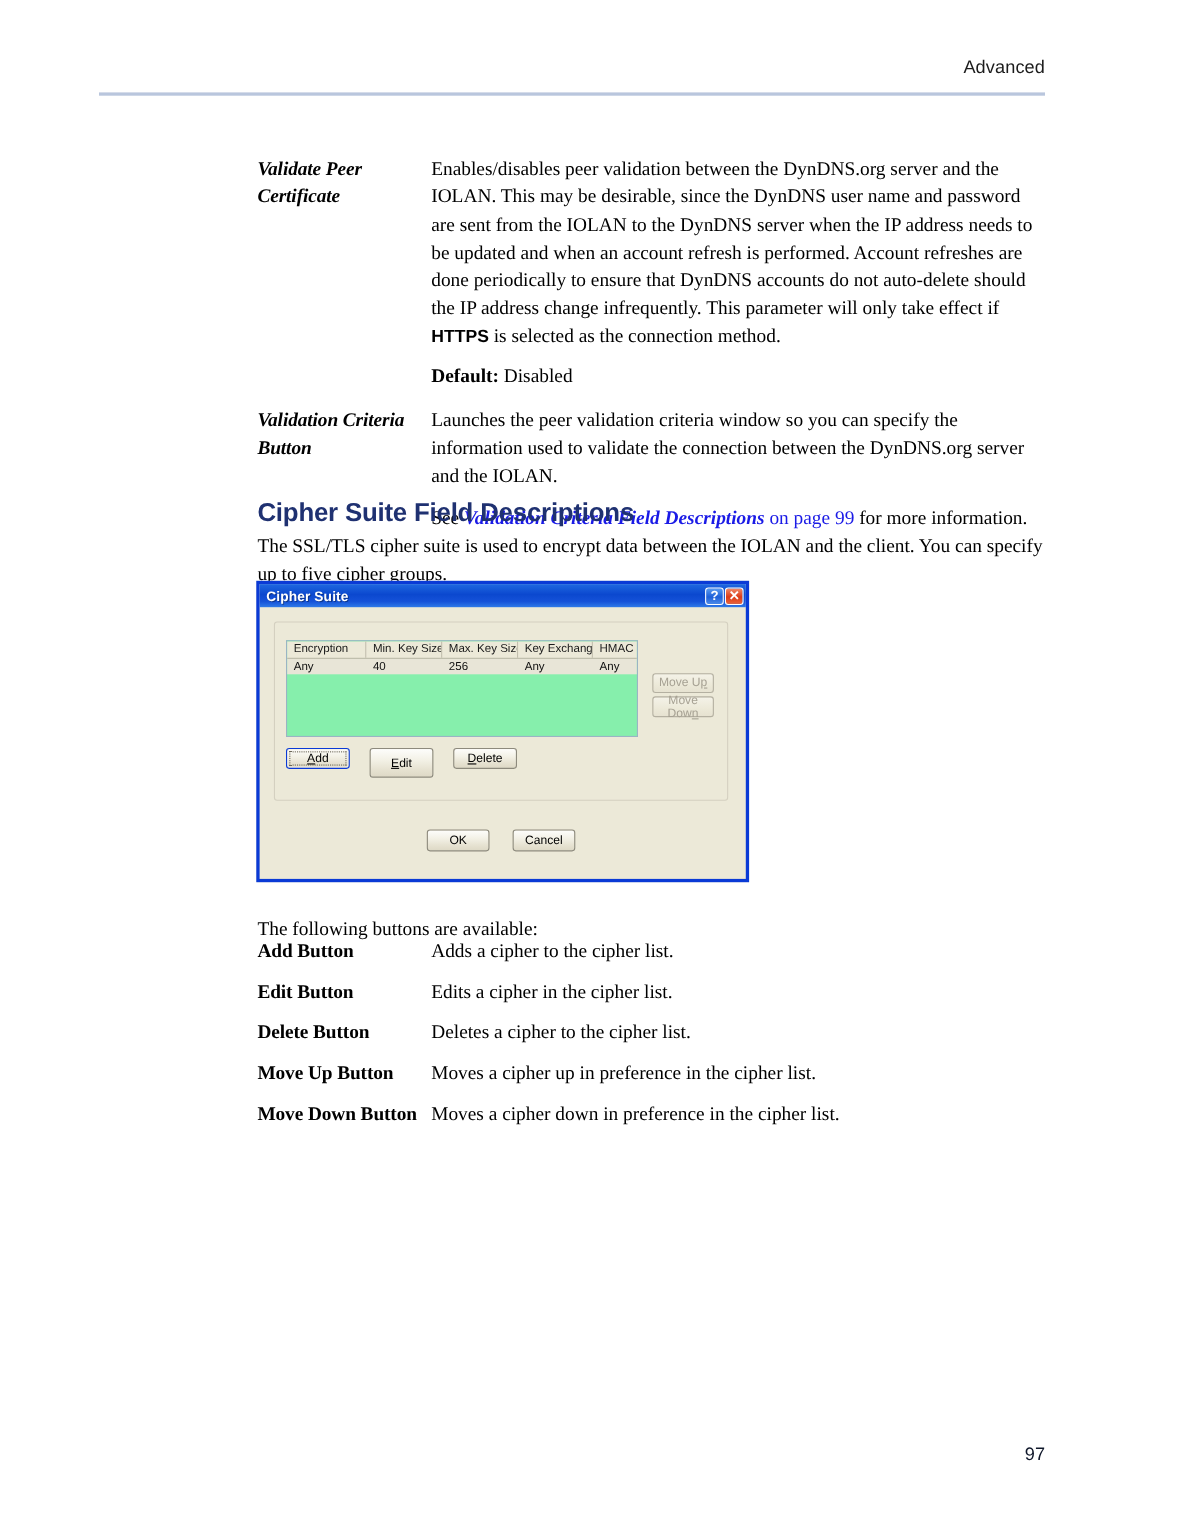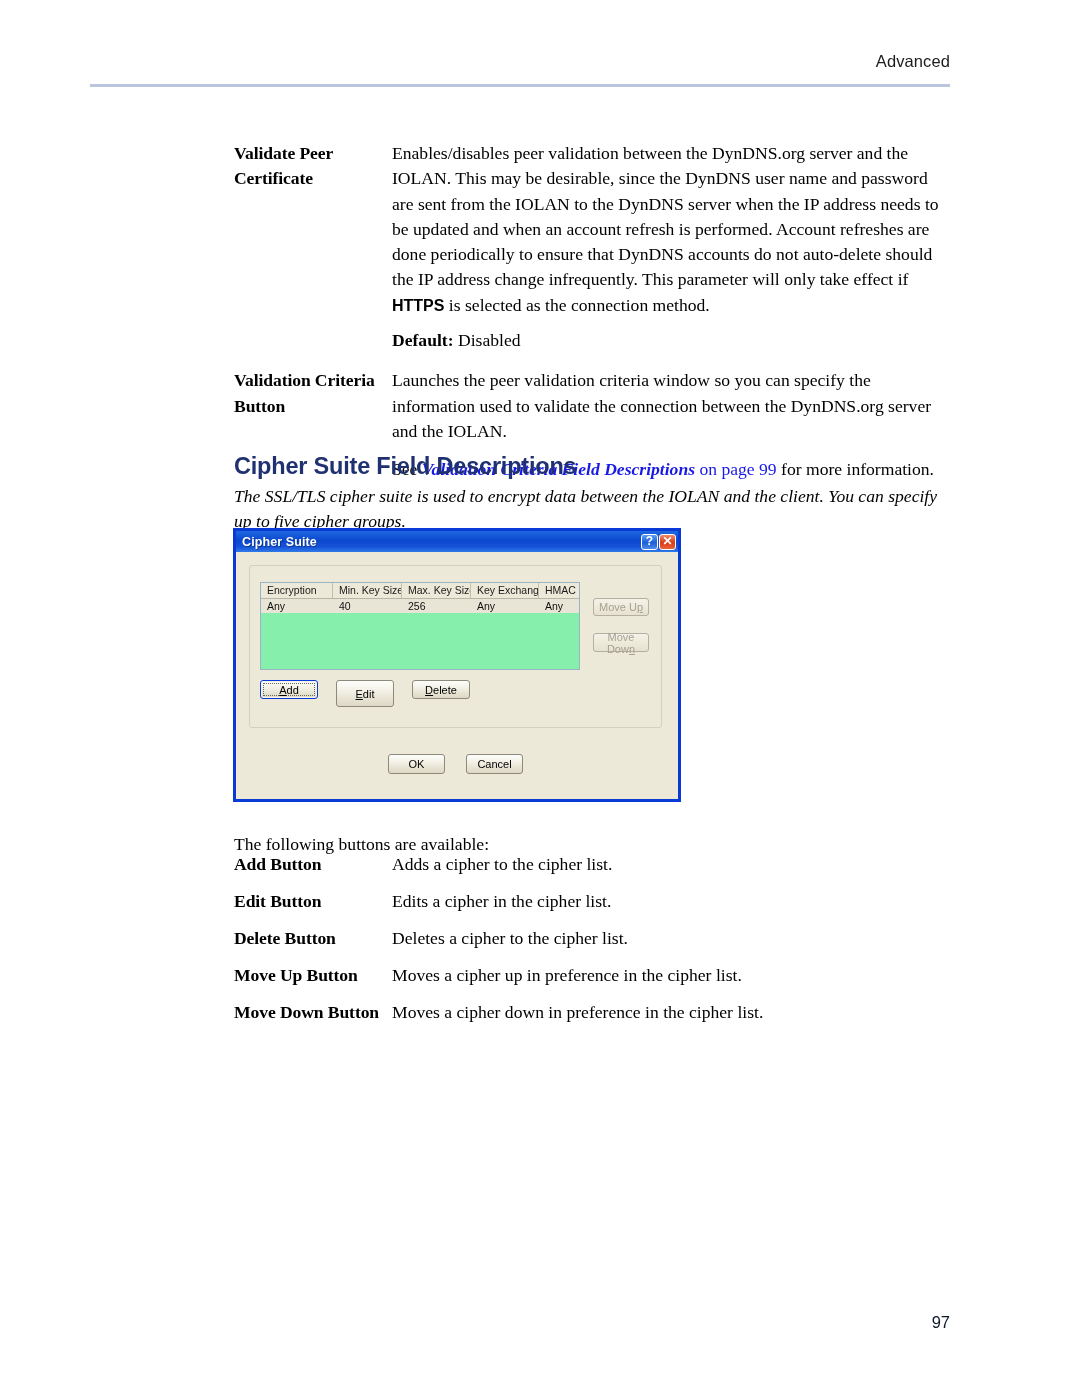--- a/index.html
+++ b/index.html
@@ -50,21 +50,21 @@
     margin-bottom: 0;
   }
   .defrow .dt {
     width: 158px;
     flex: 0 0 158px;
     font-weight: bold;
     font-size: 17.6px;
     line-height: 25.3px;
     letter-spacing: -0.1px;
   }
-  .defrow .dt span { display: block; }
+  .defrow .dt span { display: block; font-style: italic; }
   .defrow .dd {
     flex: 1 1 auto;
     font-size: 17.6px;
     line-height: 25.3px;
   }
   .defrow .dd p { margin: 0; }
   .gap-10 { height: 10px; }
   .gap-13 { height: 13px; }
   .gap-15 { height: 15px; }
 
@@ -92,21 +92,20 @@
     color: #1f3171;
     letter-spacing: -0.2px;
   }
   .section-intro {
     position: absolute;
     left: 234px;
     top: 466px;
     width: 716px;
     font-size: 17.6px;
     line-height: 25.3px;
-    font-style: italic;
   }
 
   
   .xp-dialog {
     position: absolute;
     left: 233px;
     top: 528px;
     width: 448px;
     height: 274px;
     background: #ece9d8;
@@ -248,21 +247,21 @@
   .xp-btn .lbl { position: relative; }
   .mn { text-decoration: underline; }
   .btn-dotted {
     position: absolute;
     left: 2px; right: 2px; top: 2px; bottom: 2px;
     border: 1px dotted #6b6757;
     box-sizing: border-box;
     pointer-events: none;
   }
 
-  #btn-move-up   { left: 357px; top: 46px;  width: 56px; height: 18px; }
+  #btn-move-up   { left: 357px; top: 60px;  width: 56px; height: 18px; }
   #btn-move-down { left: 357px; top: 81px;  width: 56px; height: 19px; }
   #btn-add       { left: 24px;  top: 128px; width: 58px; height: 19px; }
   #btn-edit      { left: 100px; top: 128px; width: 58px; height: 27px; }
   #btn-delete    { left: 176px; top: 128px; width: 58px; height: 19px; }
   #btn-ok        { left: 152px; top: 202px; width: 57px; height: 20px; }
   #btn-cancel    { left: 230px; top: 202px; width: 57px; height: 20px; }
 
   
   .after-dialog {
     position: absolute;

